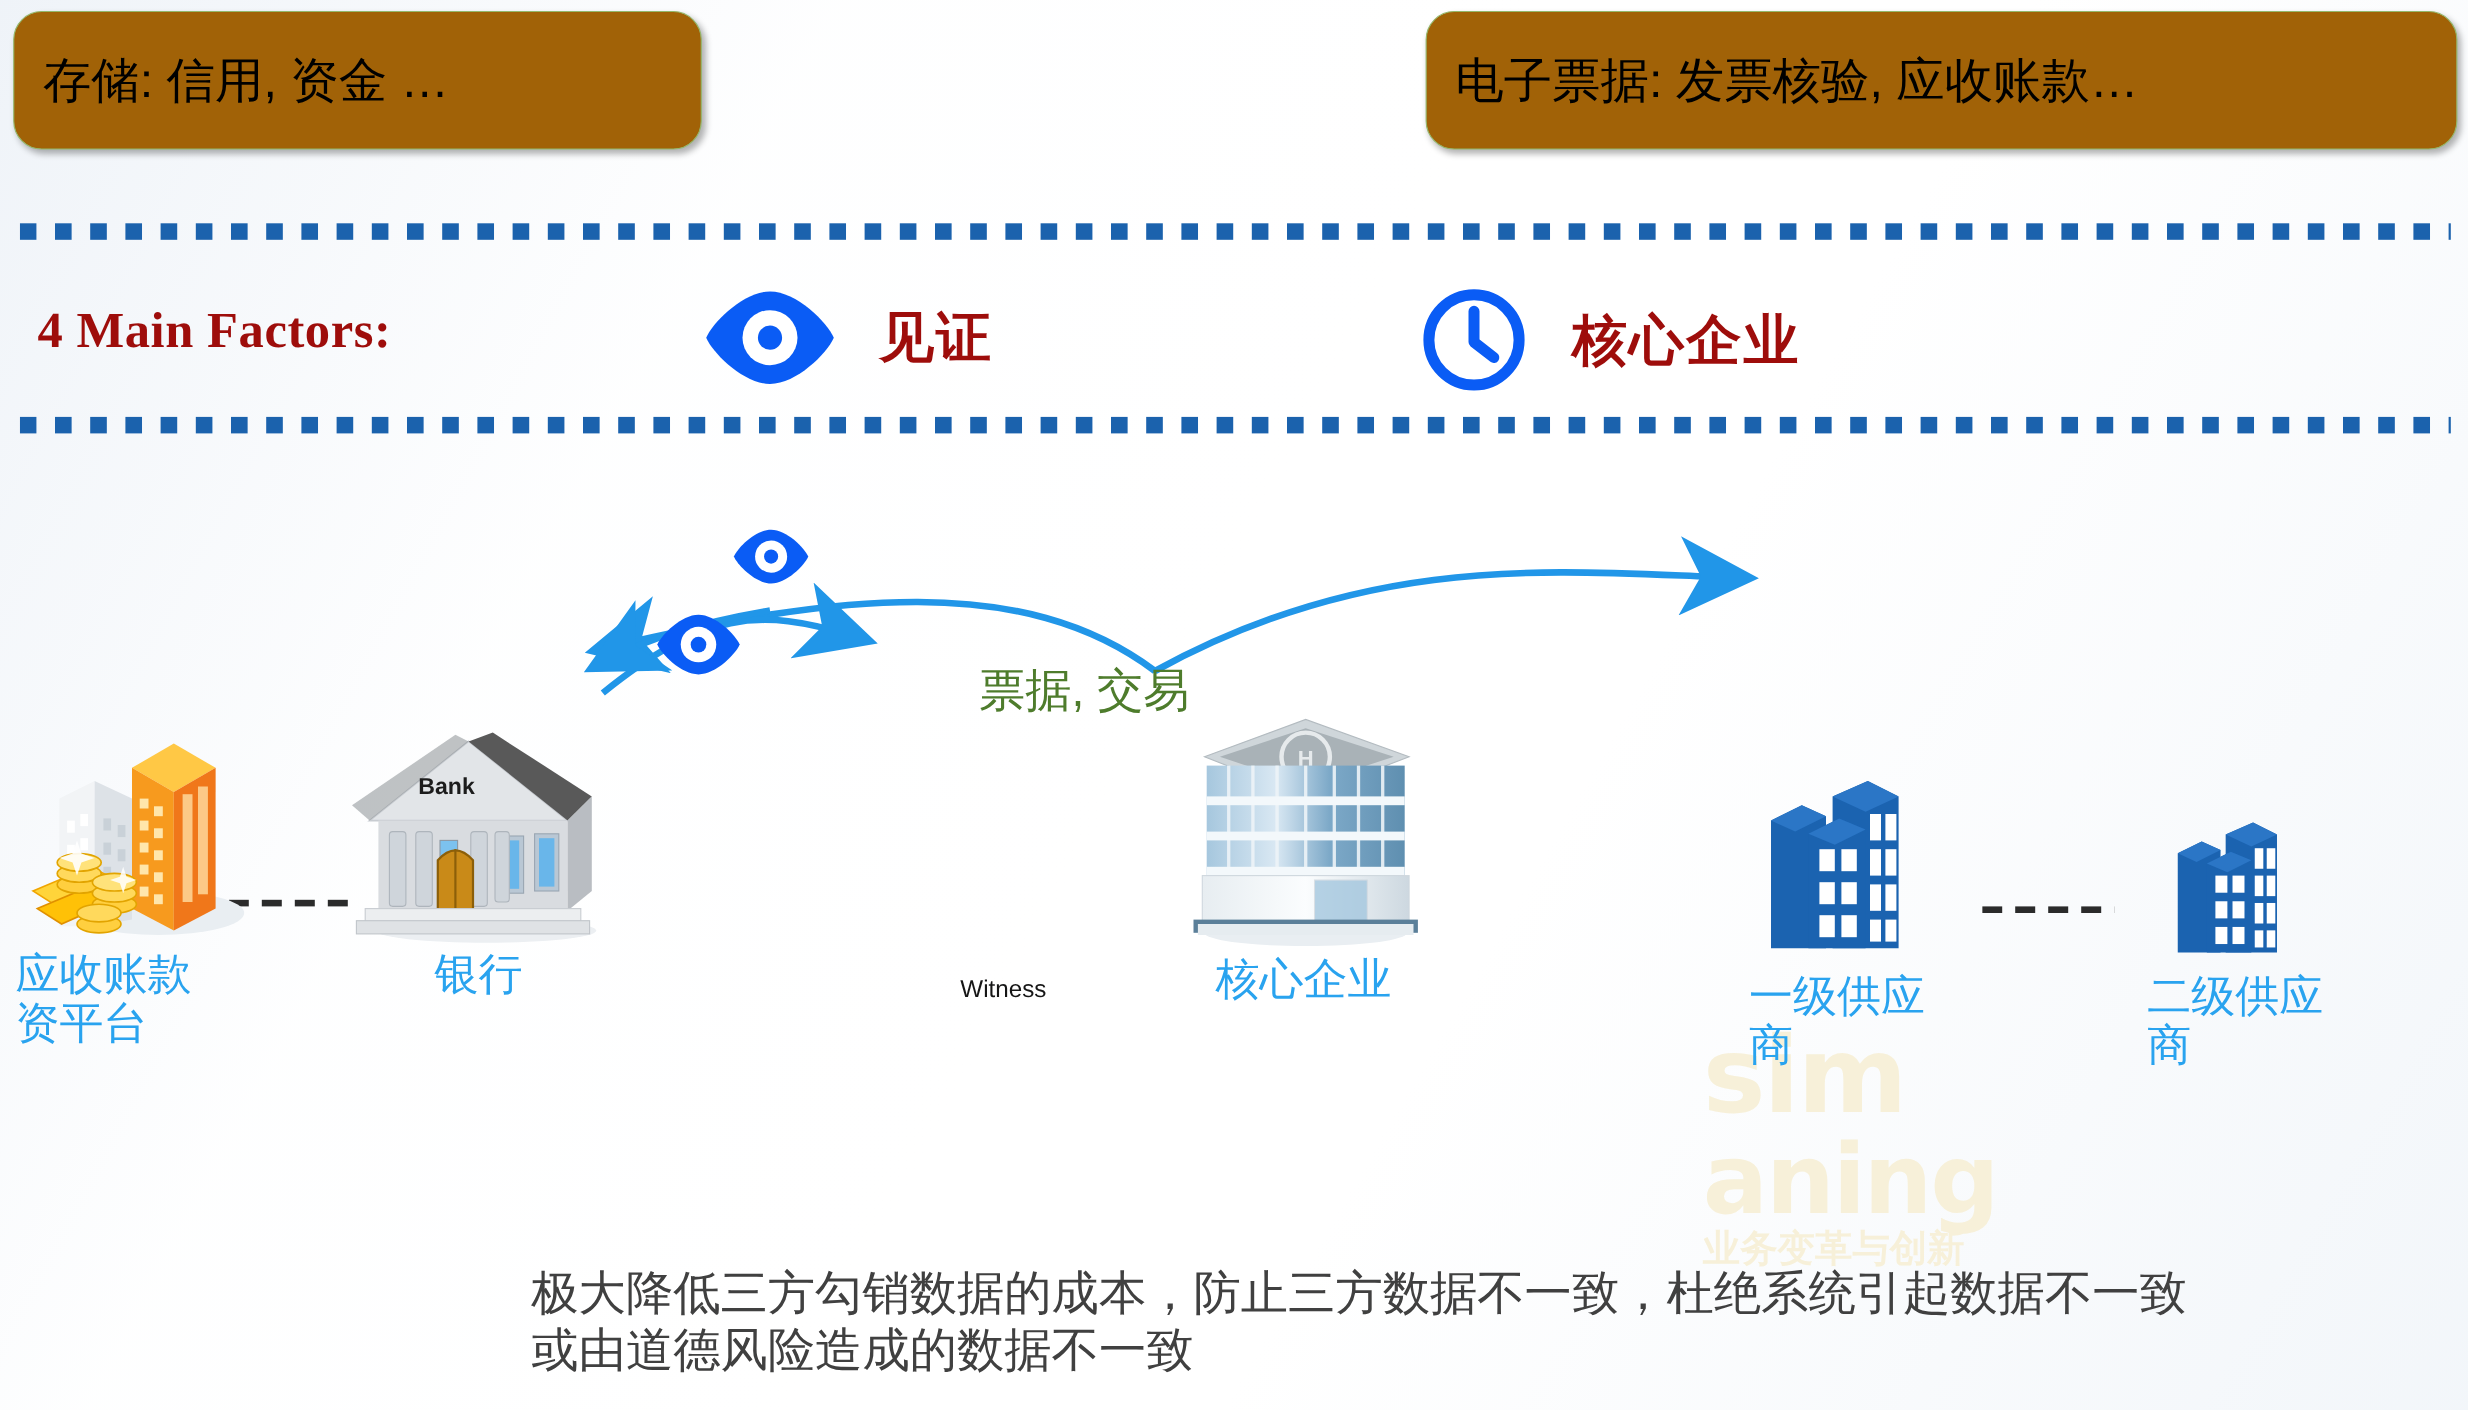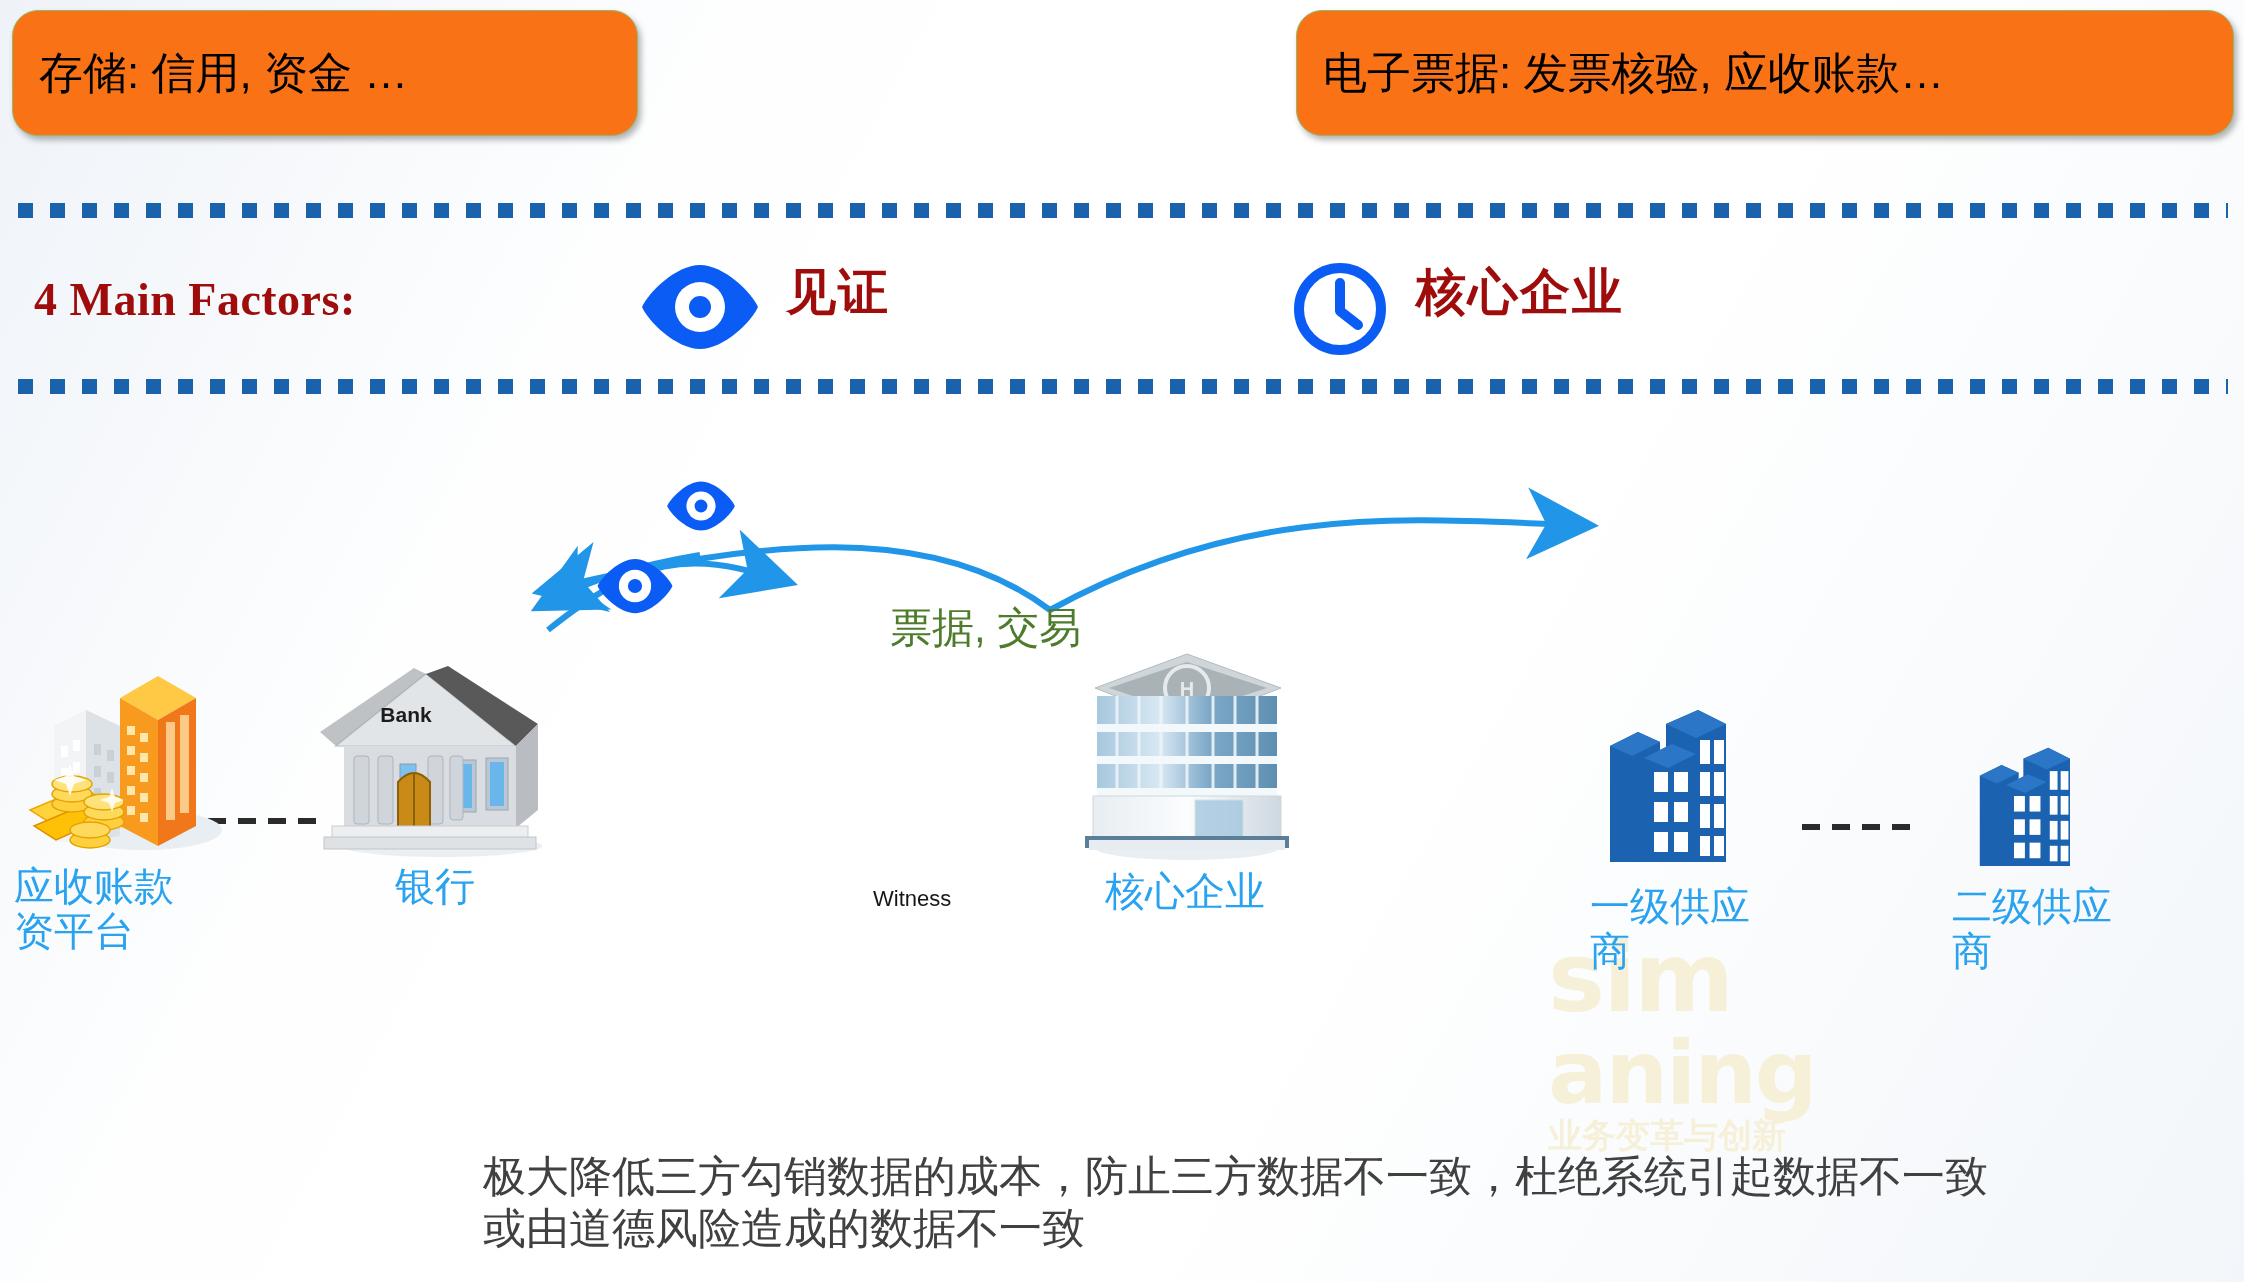--- a/index.html
+++ b/index.html
@@ -20,21 +20,21 @@
     position:absolute;left:1548px;top:930px;width:430px;height:300px;
     color:#f7f0d8;font-size:96px;font-weight:bold;line-height:1.02;
     letter-spacing:-2px;opacity:.95;pointer-events:none;
     font-family:"DejaVu Sans",sans-serif;
   }
   .wm .wm2{font-size:88px;display:block;}
   .wm .wm3{font-size:34px;display:block;letter-spacing:0;}
 
   
   .greenbox{
-    position:absolute;background:#f97316;border:1px solid #94b86b;
+    position:absolute;background:#a16207;border:1px solid #94b86b;
     border-radius:26px;box-shadow:3px 4px 6px rgba(0,0,0,.30);
     display:flex;align-items:center;
   }
   .greenbox .gtext{
     color:#000;font-size:44px;padding:0 26px;white-space:nowrap;
   }
   #box-left{left:12px;top:10px;width:624px;height:124px;}
   #box-right{left:1296px;top:10px;width:936px;height:124px;}
 
   
@@ -46,21 +46,21 @@
   #rule-top{top:203px;}
   #rule-bottom{top:379px;}
 
   
   #factors{position:absolute;left:0;top:255px;width:2244px;height:110px;}
   .factors-label{
     position:absolute;left:34px;top:18px;
     color:#9e0d0b;font-size:46px;font-weight:bold;
     font-family:"Liberation Serif","DejaVu Serif",serif;letter-spacing:.5px;
   }
-  .factor{position:absolute;display:flex;gap:26px;}
+  .factor{position:absolute;display:flex;align-items:center;gap:39px;}
   #factor-1{left:640px;top:4px;}
   #factor-2{left:1290px;top:4px;}
   .factor-text{
     color:#9e0d0b;font-size:50px;font-weight:bold;letter-spacing:2px;
     font-family:"DejaVu Sans",sans-serif;
   }
 
   
   .node{position:absolute;display:flex;flex-direction:column;align-items:center;}
   .node-label{

